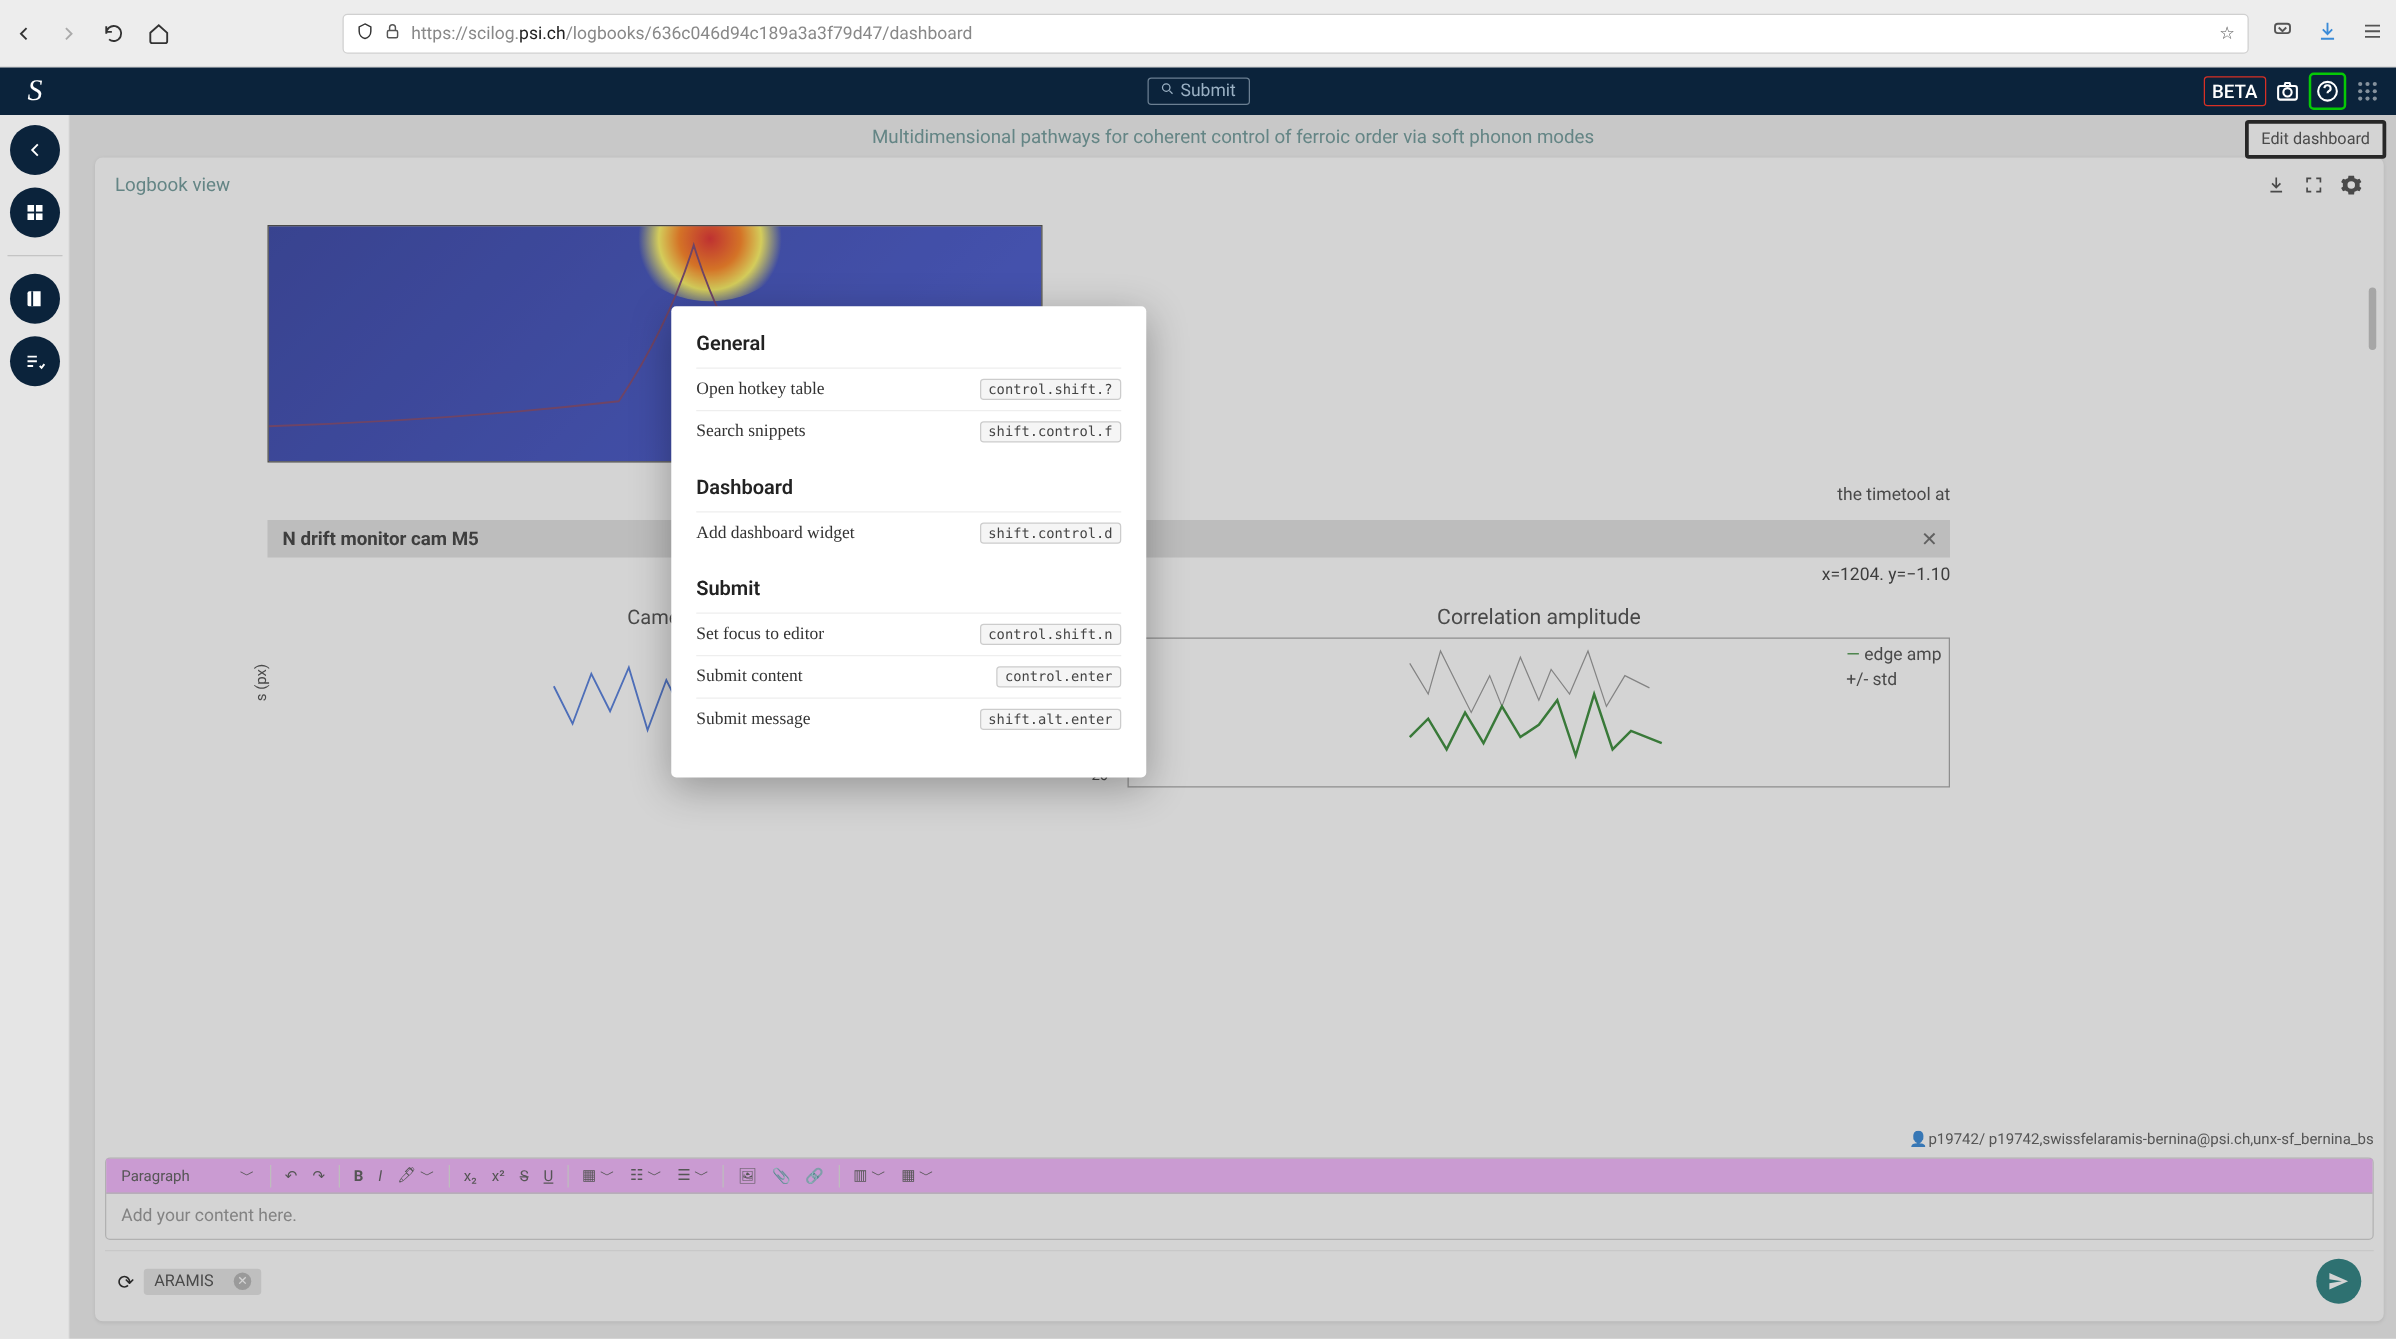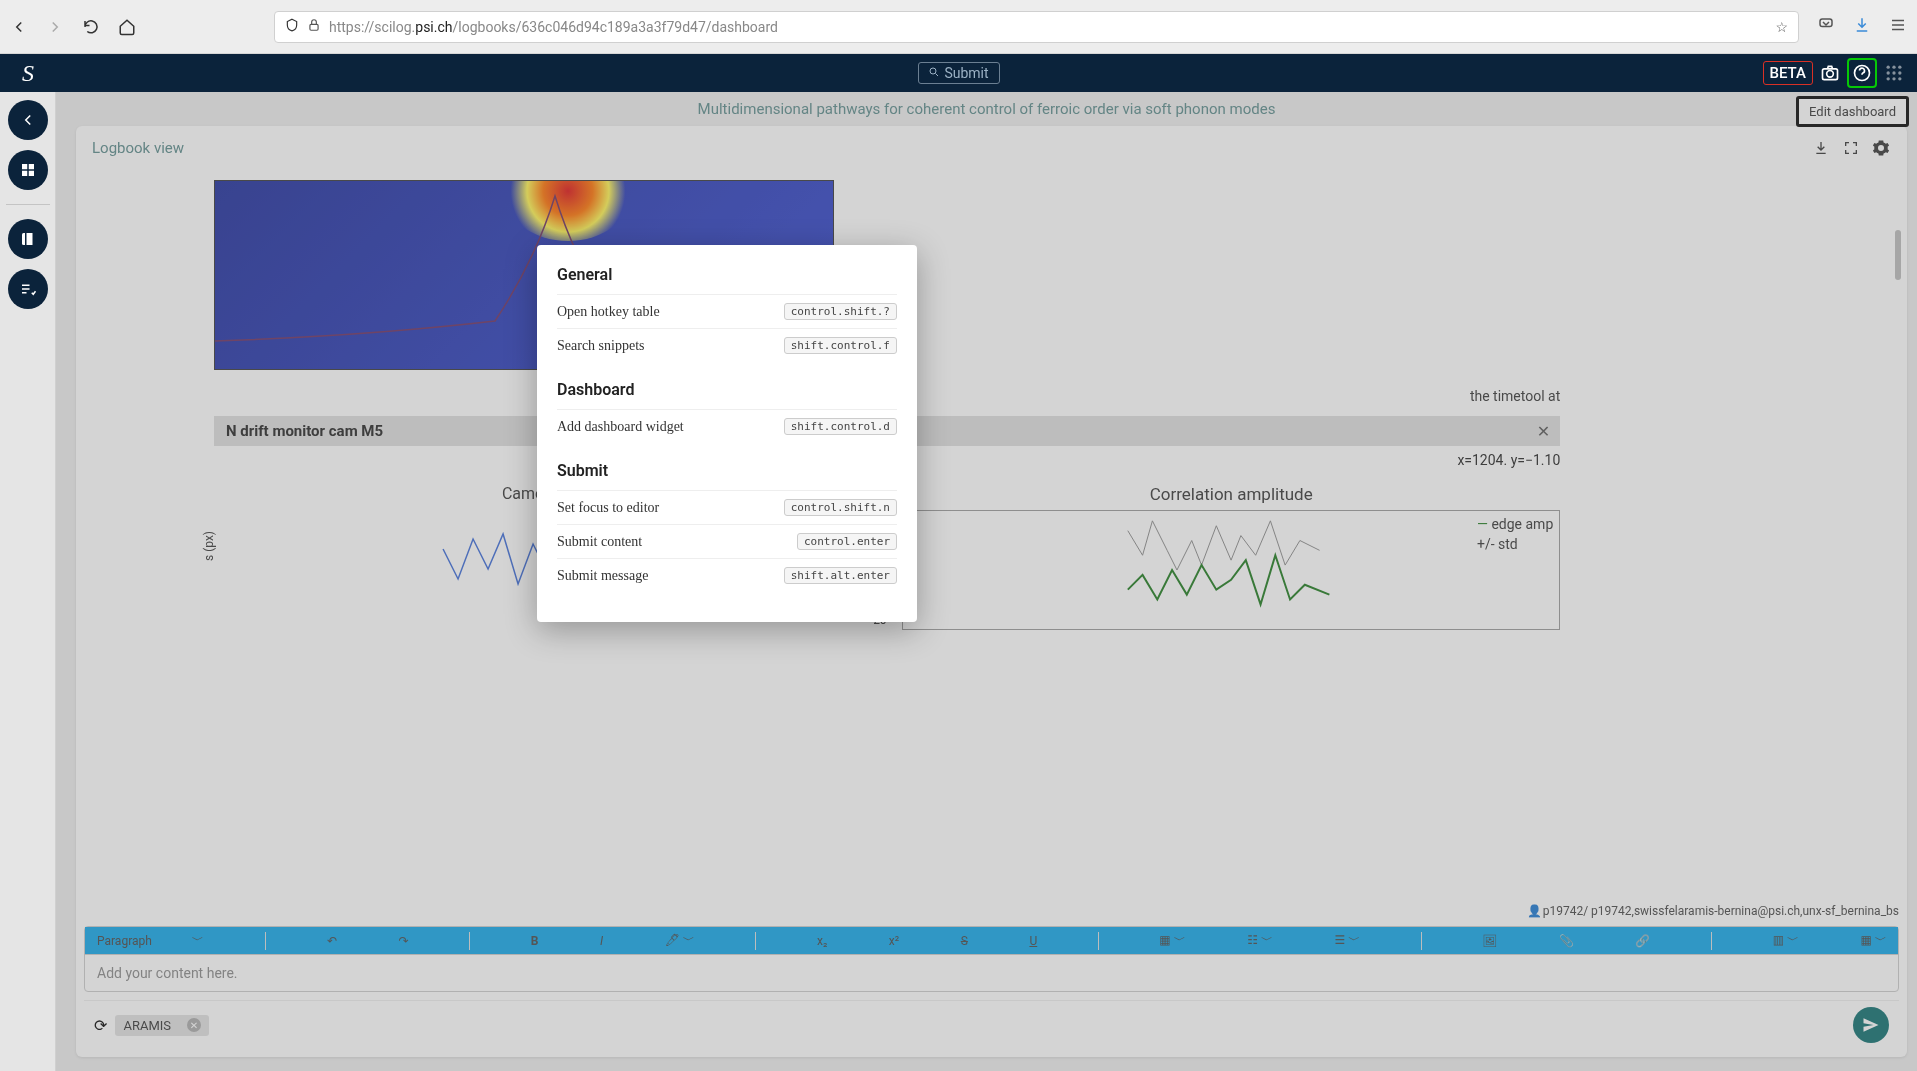--- a/index.html
+++ b/index.html
@@ -64,21 +64,21 @@
 .legend-line { position: absolute; top: 4px; right: 6px; font-size: 14px; color: #333; line-height: 1.4; text-align: left; }
 .legend-line .edge-line { color: #1b7a1b; }
 .yaxis { position: absolute; left: -30px; top: 0; height: 100%; display: flex; flex-direction: column; justify-content: space-between; font-size: 12px; color: #333; padding: 2px 0; }
 .yaxis-lbl { position: absolute; left: -52px; top: 50%; transform: rotate(-90deg) translateX(30px); font-size: 12px; color: #333; white-space: nowrap; }
 .plot-svg { width: 100%; height: 100%; }
 
 .meta-line { text-align: right; font-size: 12px; color: #444; padding: 4px 8px; }
 
 
 .editor-shell { border: 1px solid #ccc; border-radius: 4px; margin: 4px 8px 8px 8px; }
-.editor-toolbar { display: flex; align-items: center; height: 28px; border-bottom: 1px solid #ccc; padding: 0 6px; gap: 2px; font-size: 12px; color: #444; background: #0ea5e9; justify-content: space-between; }
+.editor-toolbar { display: flex; align-items: center; height: 28px; border-bottom: 1px solid #ccc; padding: 0 6px; gap: 2px; font-size: 12px; color: #444; background: #f0abfc; }
 .tb-sep { width: 1px; height: 18px; background: #ddd; margin: 0 4px; }
 .tb-btn { padding: 2px 5px; cursor: pointer; display: flex; align-items: center; }
 .tb-para { display: flex; align-items: center; gap: 40px; padding: 2px 6px; }
 .editor-content { padding: 10px 12px; color: #888; font-size: 14px; min-height: 34px; }
 .editor-footer { display: flex; align-items: center; padding: 6px 10px; border-top: 1px solid #eee; }
 .tag-chip { background: #e1e1e1; padding: 3px 8px; border-radius: 3px; font-size: 13px; color: #333; display: flex; align-items: center; gap: 16px; margin-left: 8px; }
 .tag-chip .chip-x { width: 14px; height: 14px; background: #aaa; border-radius: 50%; color: #fff; display: flex; align-items: center; justify-content: center; font-size: 10px; }
 .send-btn { margin-left: auto; width: 36px; height: 36px; border-radius: 50%; background: #0b6e6e; display: flex; align-items: center; justify-content: center; color: #fff; }
 
 

